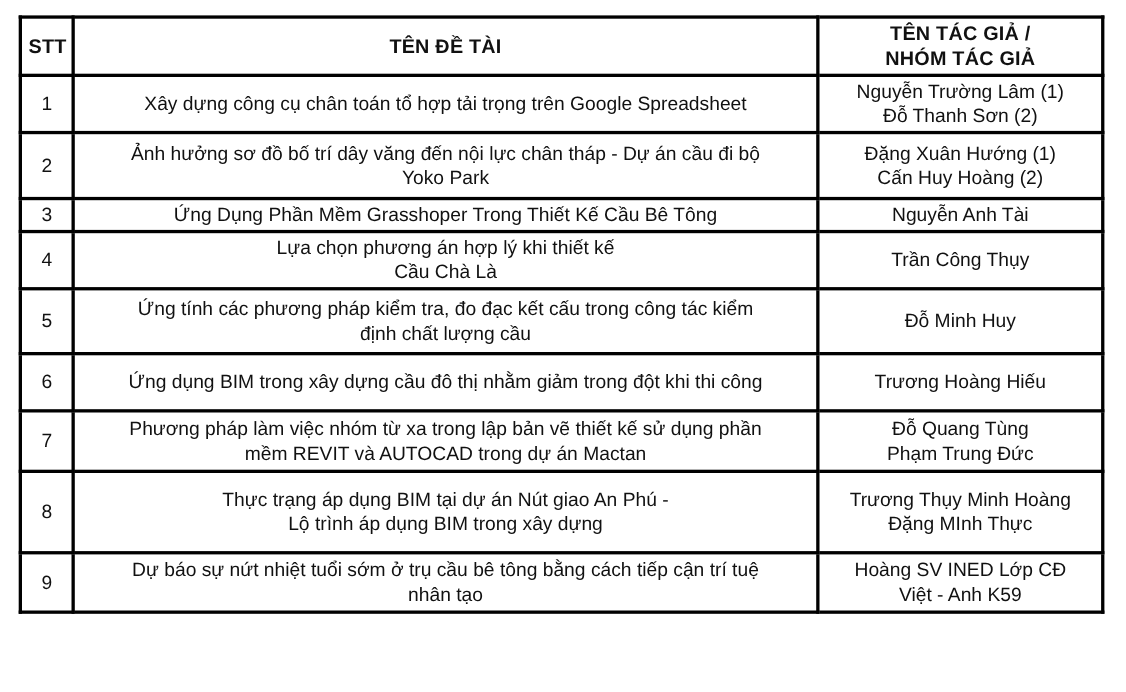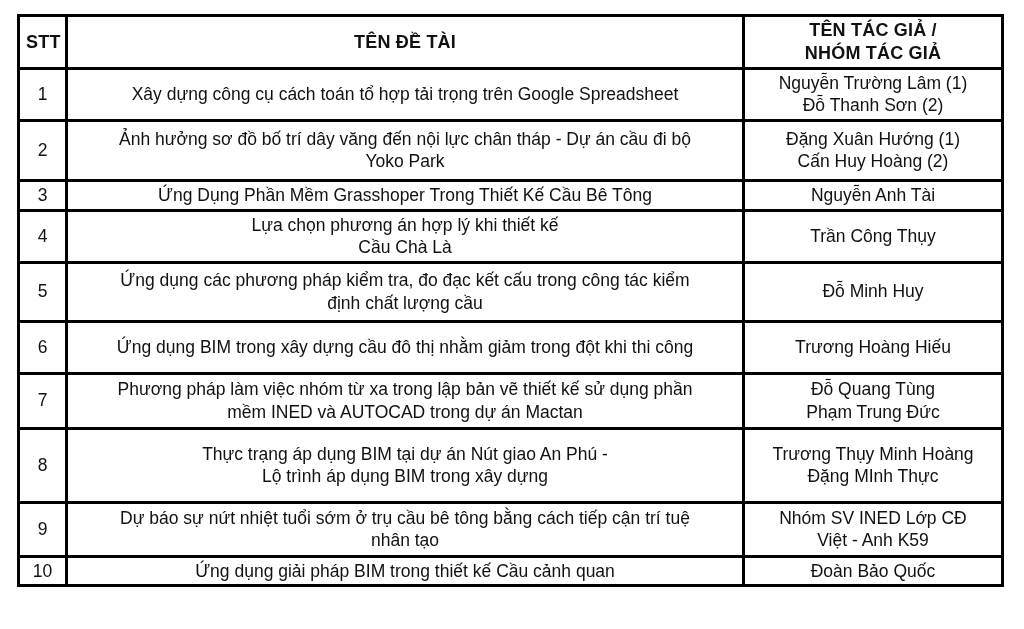--- a/index.html
+++ b/index.html
@@ -68,21 +68,21 @@
       <tr>
         <th>STT</th>
         <th>TÊN ĐỀ TÀI</th>
         <th>TÊN TÁC GIẢ /
 NHÓM TÁC GIẢ</th>
       </tr>
     </thead>
     <tbody id="rows-body">
     <tr>
       <td>1</td>
-      <td>Xây dựng công cụ cách toán tổ hợp tải trọng trên Google Spreadsheet</td>
+      <td>Xây dựng công cụ chân toán tổ hợp tải trọng trên Google Spreadsheet</td>
       <td>Nguyễn Trường Lâm (1)
 Đỗ Thanh Sơn (2)</td>
     </tr>
 
     <tr>
       <td>2</td>
       <td>Ảnh hưởng sơ đồ bố trí dây văng đến nội lực chân tháp - Dự án cầu đi bộ
 Yoko Park</td>
       <td>Đặng Xuân Hướng (1)
 Cấn Huy Hoàng (2)</td>
@@ -96,56 +96,51 @@
 
     <tr>
       <td>4</td>
       <td>Lựa chọn phương án hợp lý khi thiết kế
 Cầu Chà Là</td>
       <td>Trần Công Thụy</td>
     </tr>
 
     <tr>
       <td>5</td>
-      <td>Ứng dụng các phương pháp kiểm tra, đo đạc kết cấu trong công tác kiểm
+      <td>Ứng tính các phương pháp kiểm tra, đo đạc kết cấu trong công tác kiểm
 định chất lượng cầu</td>
       <td>Đỗ Minh Huy</td>
     </tr>
 
     <tr>
       <td>6</td>
       <td>Ứng dụng BIM trong xây dựng cầu đô thị nhằm giảm trong đột khi thi công</td>
       <td>Trương Hoàng Hiếu</td>
     </tr>
 
     <tr>
       <td>7</td>
       <td>Phương pháp làm việc nhóm từ xa trong lập bản vẽ thiết kế sử dụng phần
-mềm INED và AUTOCAD trong dự án Mactan</td>
+mềm REVIT và AUTOCAD trong dự án Mactan</td>
       <td>Đỗ Quang Tùng
 Phạm Trung Đức</td>
     </tr>
 
     <tr>
       <td>8</td>
       <td>Thực trạng áp dụng BIM tại dự án Nút giao An Phú -
 Lộ trình áp dụng BIM trong xây dựng</td>
       <td>Trương Thụy Minh Hoàng
 Đặng MInh Thực</td>
     </tr>
 
     <tr>
       <td>9</td>
       <td>Dự báo sự nứt nhiệt tuổi sớm ở trụ cầu bê tông bằng cách tiếp cận trí tuệ
 nhân tạo</td>
-      <td>Nhóm SV INED Lớp CĐ
+      <td>Hoàng SV INED Lớp CĐ
 Việt - Anh K59</td>
     </tr>
 
-    <tr>
-      <td>10</td>
-      <td>Ứng dụng giải pháp BIM trong thiết kế Cầu cảnh quan</td>
-      <td>Đoàn Bảo Quốc</td>
-    </tr>
   </tbody>
   </table>
 
 </div>
 
 </body></html>

